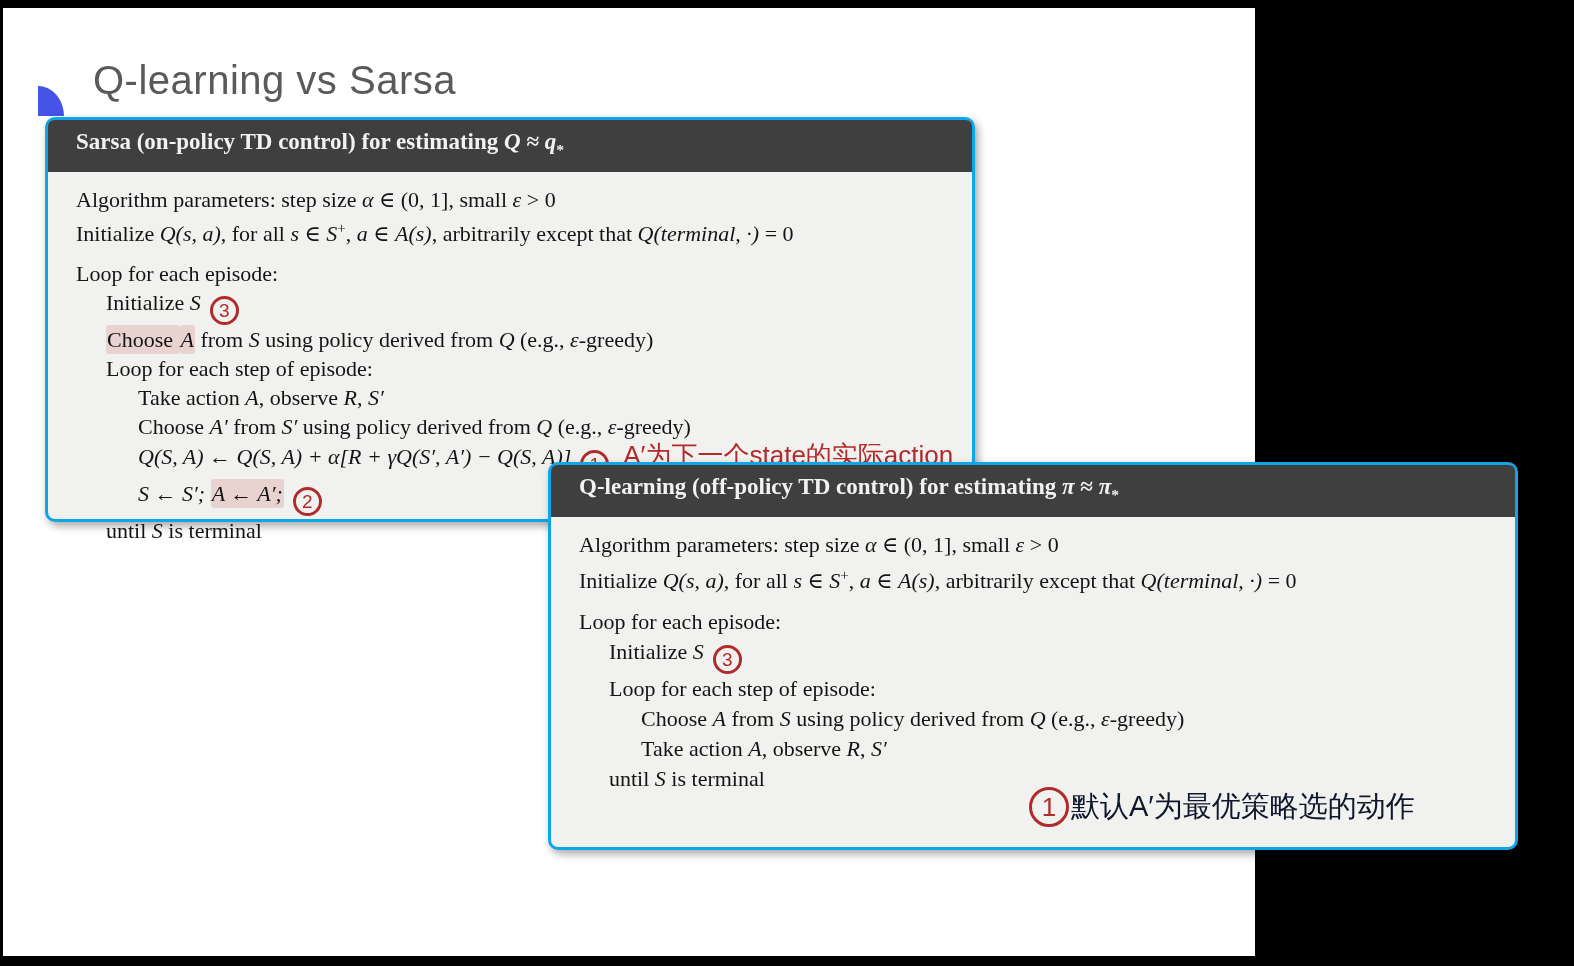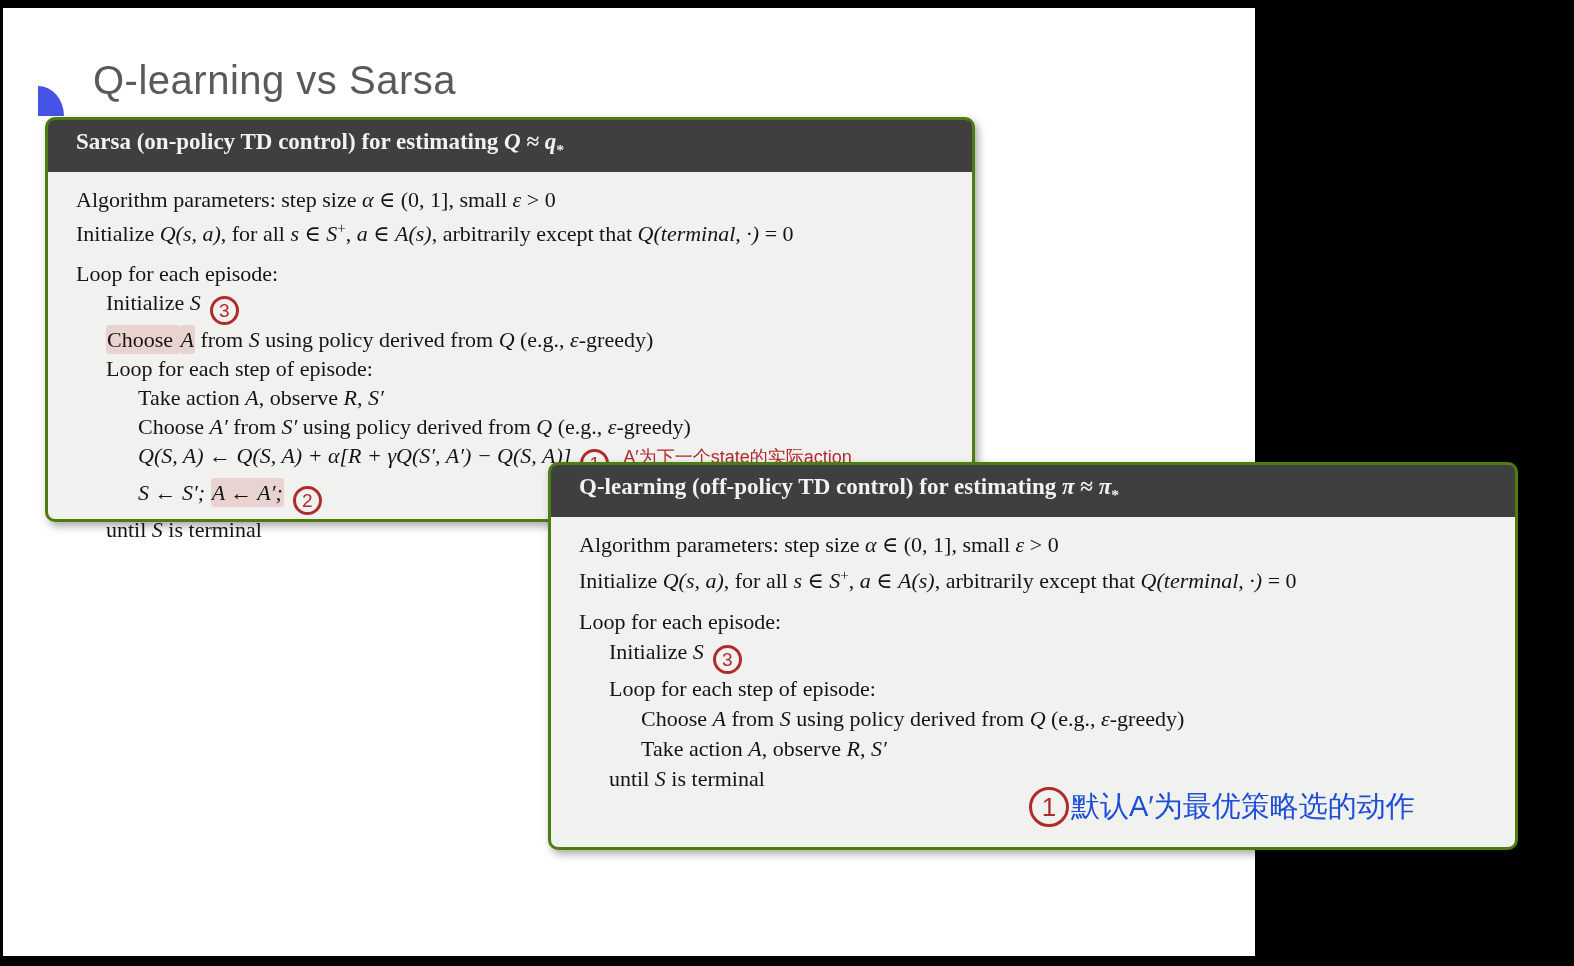--- a/index.html
+++ b/index.html
@@ -16,21 +16,21 @@
     background:#4553e6; border-top-right-radius:100% 100%;
   }
   .slide-title {
     position:absolute; left:90px; top:50px; margin:0;
     font-family:"Liberation Sans","DejaVu Sans",sans-serif;
     font-size:40px; font-weight:500; color:#5a5a5a; letter-spacing:0.5px;
     white-space:nowrap;
   }
   .algo-box {
     position:absolute; box-sizing:border-box;
-    background:#f1f1ef; border:3px solid #4d7c0f; border-radius:10px;
+    background:#f1f1ef; border:3px solid #0ea5e9; border-radius:10px;
     box-shadow:3px 4px 9px rgba(0,0,0,0.35);
   }
   #sarsa-box { left:42px; top:109px; width:930px; height:405px; z-index:1; }
   #qlearning-box { left:545px; top:454px; width:970px; height:388px; z-index:2; }
   .algo-header {
     background:#3f3f3f; color:#f2f2f2;
     font-weight:bold; font-size:23px; line-height:27px;
     padding:8px 12px 9px 28px; border-radius:6px 6px 0 0;
     white-space:nowrap;
   }
@@ -49,35 +49,35 @@
   .hl { background:#e9d3d1; padding:2px 1px; border-radius:3px; }
   .circ {
     display:inline-flex; align-items:center; justify-content:center;
     box-sizing:border-box; width:29px; height:29px; margin:0 4px 0 9px;
     border:3px solid #b02b2b; border-radius:50%;
     color:#b02b2b; font-family:"Liberation Sans","DejaVu Sans",sans-serif;
     font-size:19px; font-style:normal; vertical-align:-7px;
   }
   .red {
     color:#b02b2b; font-family:"Liberation Sans","DejaVu Sans",sans-serif;
-    font-size:18px; font-style:normal; margin-left:10px;
+    font-size:26px; font-style:normal; margin-left:10px;
   }
   .big-annot {
     position:absolute; left:478px; top:322px;
     display:flex; align-items:center; white-space:nowrap;
   }
   .big-circ {
     display:inline-flex; align-items:center; justify-content:center;
     box-sizing:border-box; width:40px; height:40px;
     border:3.5px solid #b02b2b; border-radius:50%;
     color:#b02b2b; font-family:"Liberation Sans","DejaVu Sans",sans-serif;
     font-size:26px;
   }
   .big-text {
-    color:#1d4ed8; font-family:"Liberation Sans","DejaVu Sans",sans-serif;
+    color:#0f172a; font-family:"Liberation Sans","DejaVu Sans",sans-serif;
     font-size:29px; margin-left:2px;
   }
 </style>
 </head>
 <body>
 
 <div class="slide">
 
   <div class="deco-quarter"></div>
 

